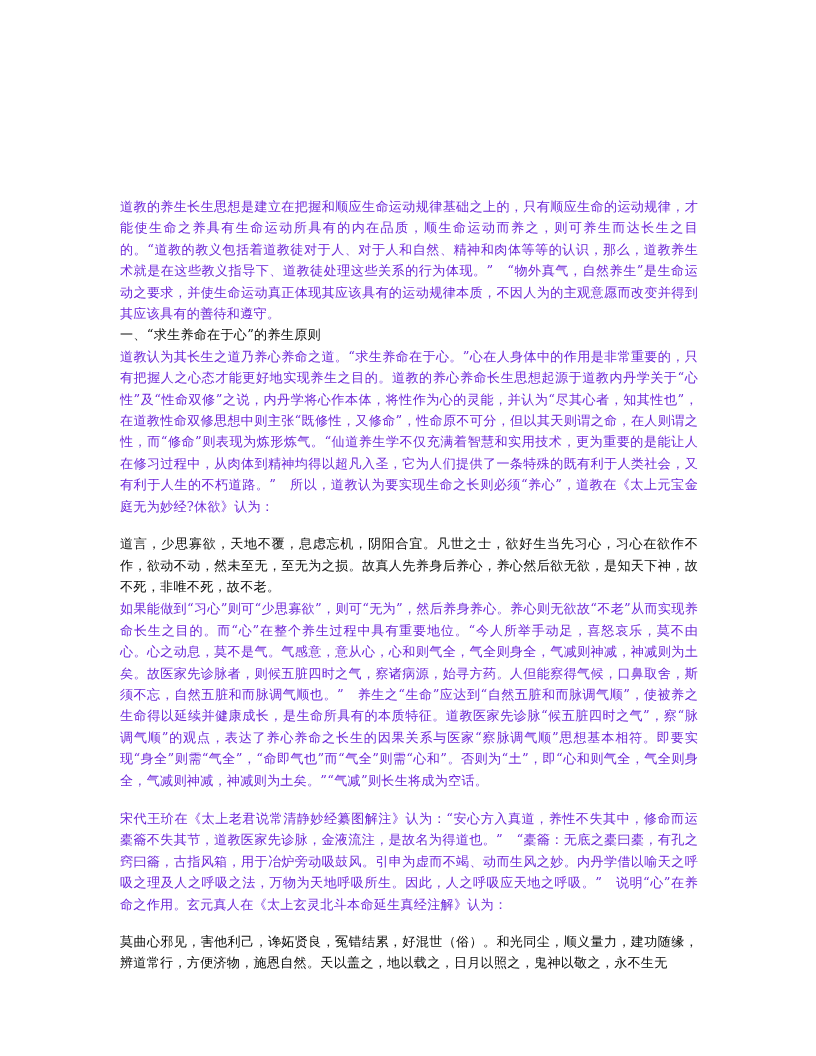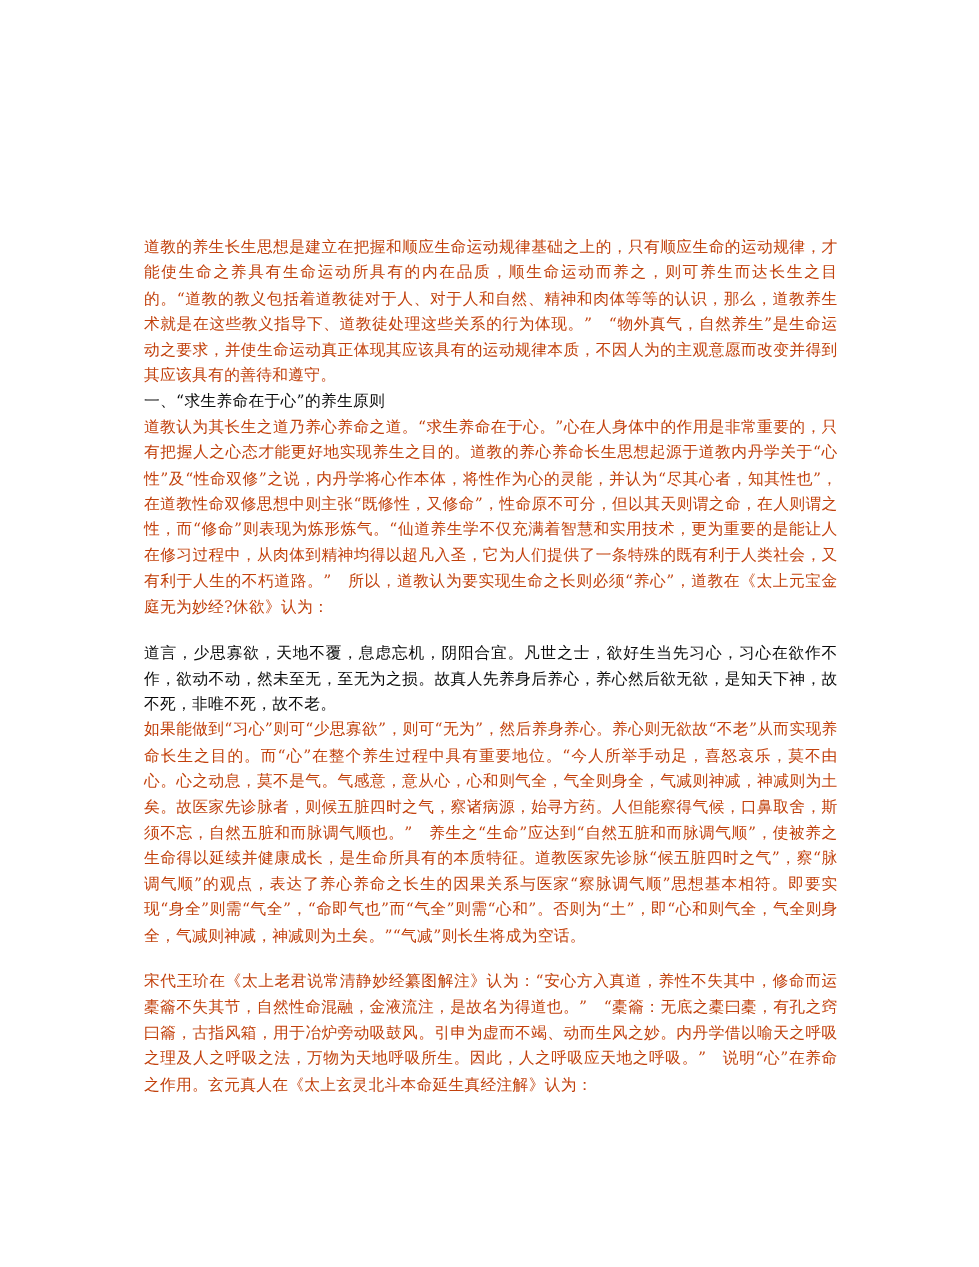--- a/index.html
+++ b/index.html
@@ -26,21 +26,21 @@
     width: 578px;
   }
   p.para {
     margin: 0;
     font-size: 13.1px;
     line-height: 21.4px;
     text-align: justify;
     text-justify: inter-ideograph;
     letter-spacing: 0.02em;
     word-break: break-all;
-    color: #c2410c;
+    color: #6d28d9;
   }
   p.para + p.para {
     margin-top: 17px;
   }
   p.heading {
     margin: 0;
     font-size: 13.1px;
     line-height: 21.4px;
     text-align: left;
     letter-spacing: 0.02em;
@@ -70,17 +70,18 @@
     <p class="para">道教的养生长生思想是建立在把握和顺应生命运动规律基础之上的，只有顺应生命的运动规律，才能使生命之养具有生命运动所具有的内在品质，顺生命运动而养之，则可养生而达长生之目的。“道教的教义包括着道教徒对于人、对于人和自然、精神和肉体等等的认识，那么，道教养生术就是在这些教义指导下、道教徒处理这些关系的行为体现。”　“物外真气，自然养生”是生命运动之要求，并使生命运动真正体现其应该具有的运动规律本质，不因人为的主观意愿而改变并得到其应该具有的善待和遵守。</p>
 
     <p class="heading">一、“求生养命在于心”的养生原则</p>
 
     <p class="para">道教认为其长生之道乃养心养命之道。“求生养命在于心。”心在人身体中的作用是非常重要的，只有把握人之心态才能更好地实现养生之目的。道教的养心养命长生思想起源于道教内丹学关于“心性”及“性命双修”之说，内丹学将心作本体，将性作为心的灵能，并认为“尽其心者，知其性也”，在道教性命双修思想中则主张“既修性，又修命”，性命原不可分，但以其天则谓之命，在人则谓之性，而“修命”则表现为炼形炼气。“仙道养生学不仅充满着智慧和实用技术，更为重要的是能让人在修习过程中，从肉体到精神均得以超凡入圣，它为人们提供了一条特殊的既有利于人类社会，又有利于人生的不朽道路。”　所以，道教认为要实现生命之长则必须“养心”，道教在《太上元宝金庭无为妙经?休欲》认为：</p>
 
     <p class="quote">道言，少思寡欲，天地不覆，息虑忘机，阴阳合宜。凡世之士，欲好生当先习心，习心在欲作不作，欲动不动，然未至无，至无为之损。故真人先养身后养心，养心然后欲无欲，是知天下神，故不死，非唯不死，故不老。</p>
 
     <p class="para">如果能做到“习心”则可“少思寡欲”，则可“无为”，然后养身养心。养心则无欲故“不老”从而实现养命长生之目的。而“心”在整个养生过程中具有重要地位。“今人所举手动足，喜怒哀乐，莫不由心。心之动息，莫不是气。气感意，意从心，心和则气全，气全则身全，气减则神减，神减则为土矣。故医家先诊脉者，则候五脏四时之气，察诸病源，始寻方药。人但能察得气候，口鼻取舍，斯须不忘，自然五脏和而脉调气顺也。”　养生之“生命”应达到“自然五脏和而脉调气顺”，使被养之生命得以延续并健康成长，是生命所具有的本质特征。道教医家先诊脉“候五脏四时之气”，察“脉调气顺”的观点，表达了养心养命之长生的因果关系与医家“察脉调气顺”思想基本相符。即要实现“身全”则需“气全”，“命即气也”而“气全”则需“心和”。否则为“土”，即“心和则气全，气全则身全，气减则神减，神减则为土矣。”“气减”则长生将成为空话。</p>
 
-    <p class="para">宋代王玠在《太上老君说常清静妙经纂图解注》认为：“安心方入真道，养性不失其中，修命而运橐籥不失其节，自然性命混融，金液流注，是故名为得道也。”　“橐籥：无底之橐曰橐，有孔之窍曰籥，古指风箱，用于冶炉旁动吸鼓风。引申为虚而不竭、动而生风之妙。内丹学借以喻天之呼吸之理及人之呼吸之法，万物为天地呼吸所生。因此，人之呼吸应天地之呼吸。”　说明“心”在养命之作用。玄元真人在《太上玄灵北斗本命延生真经注解》认为：</p>
+    <p class="para">宋代王玠在《太上老君说常清静妙经纂图解注》认为：“安心方入真道，养性不失其中，修命而运橐籥不失其节，道教医家先诊脉，金液流注，是故名为得道也。”　“橐籥：无底之橐曰橐，有孔之窍曰籥，古指风箱，用于冶炉旁动吸鼓风。引申为虚而不竭、动而生风之妙。内丹学借以喻天之呼吸之理及人之呼吸之法，万物为天地呼吸所生。因此，人之呼吸应天地之呼吸。”　说明“心”在养命之作用。玄元真人在《太上玄灵北斗本命延生真经注解》认为：</p>
 
+    <p class="quote">莫曲心邪见，害他利己，谗妬贤良，冤错结累，好混世（俗）。和光同尘，顺义量力，建功随缘，辨道常行，方便济物，施恩自然。天以盖之，地以载之，日月以照之，鬼神以敬之，永不生无</p>
 
   </div>
 </div>
 
 </body></html>

